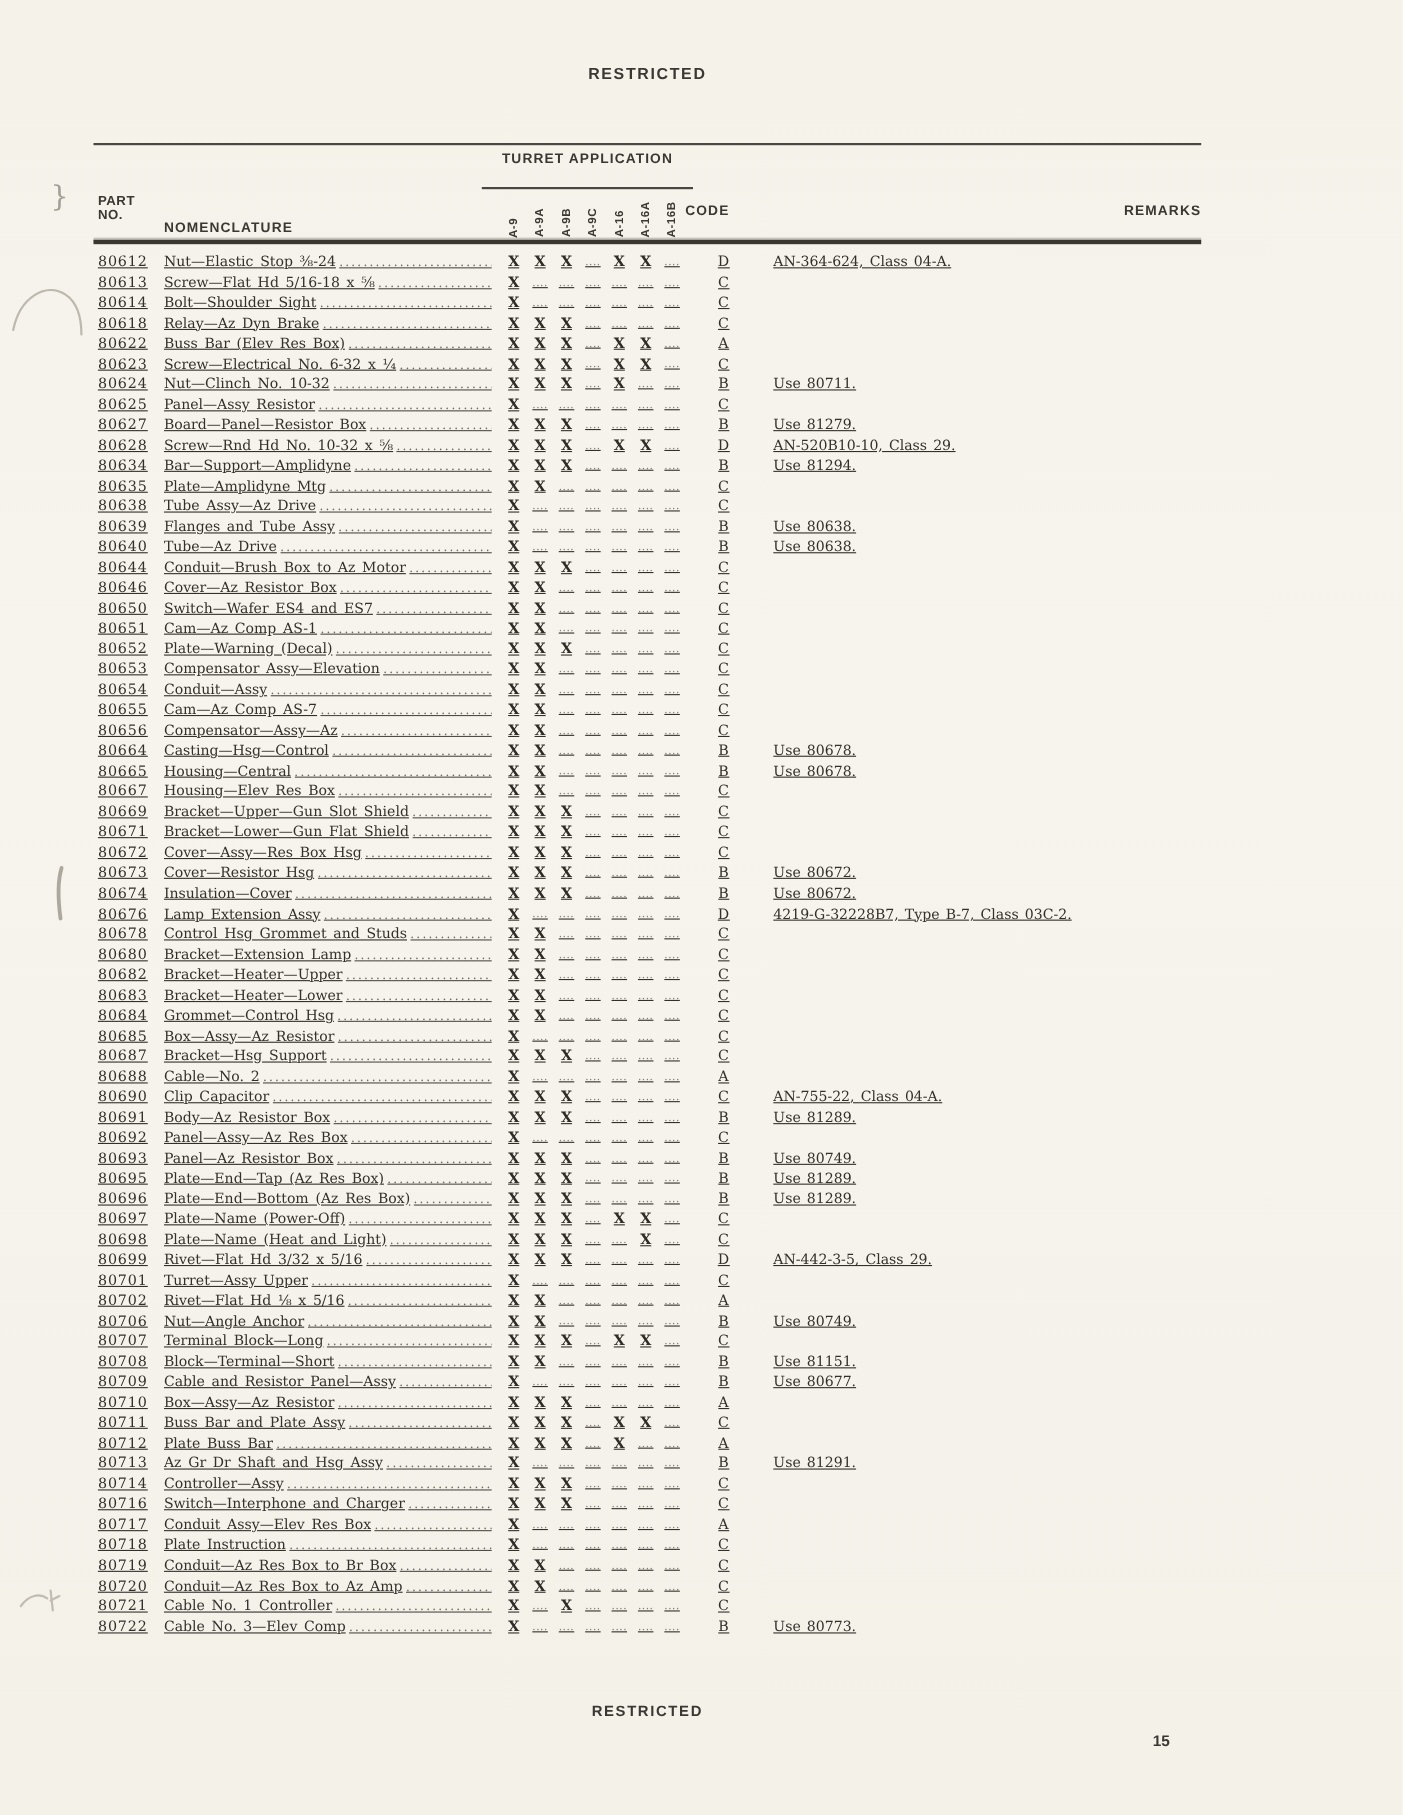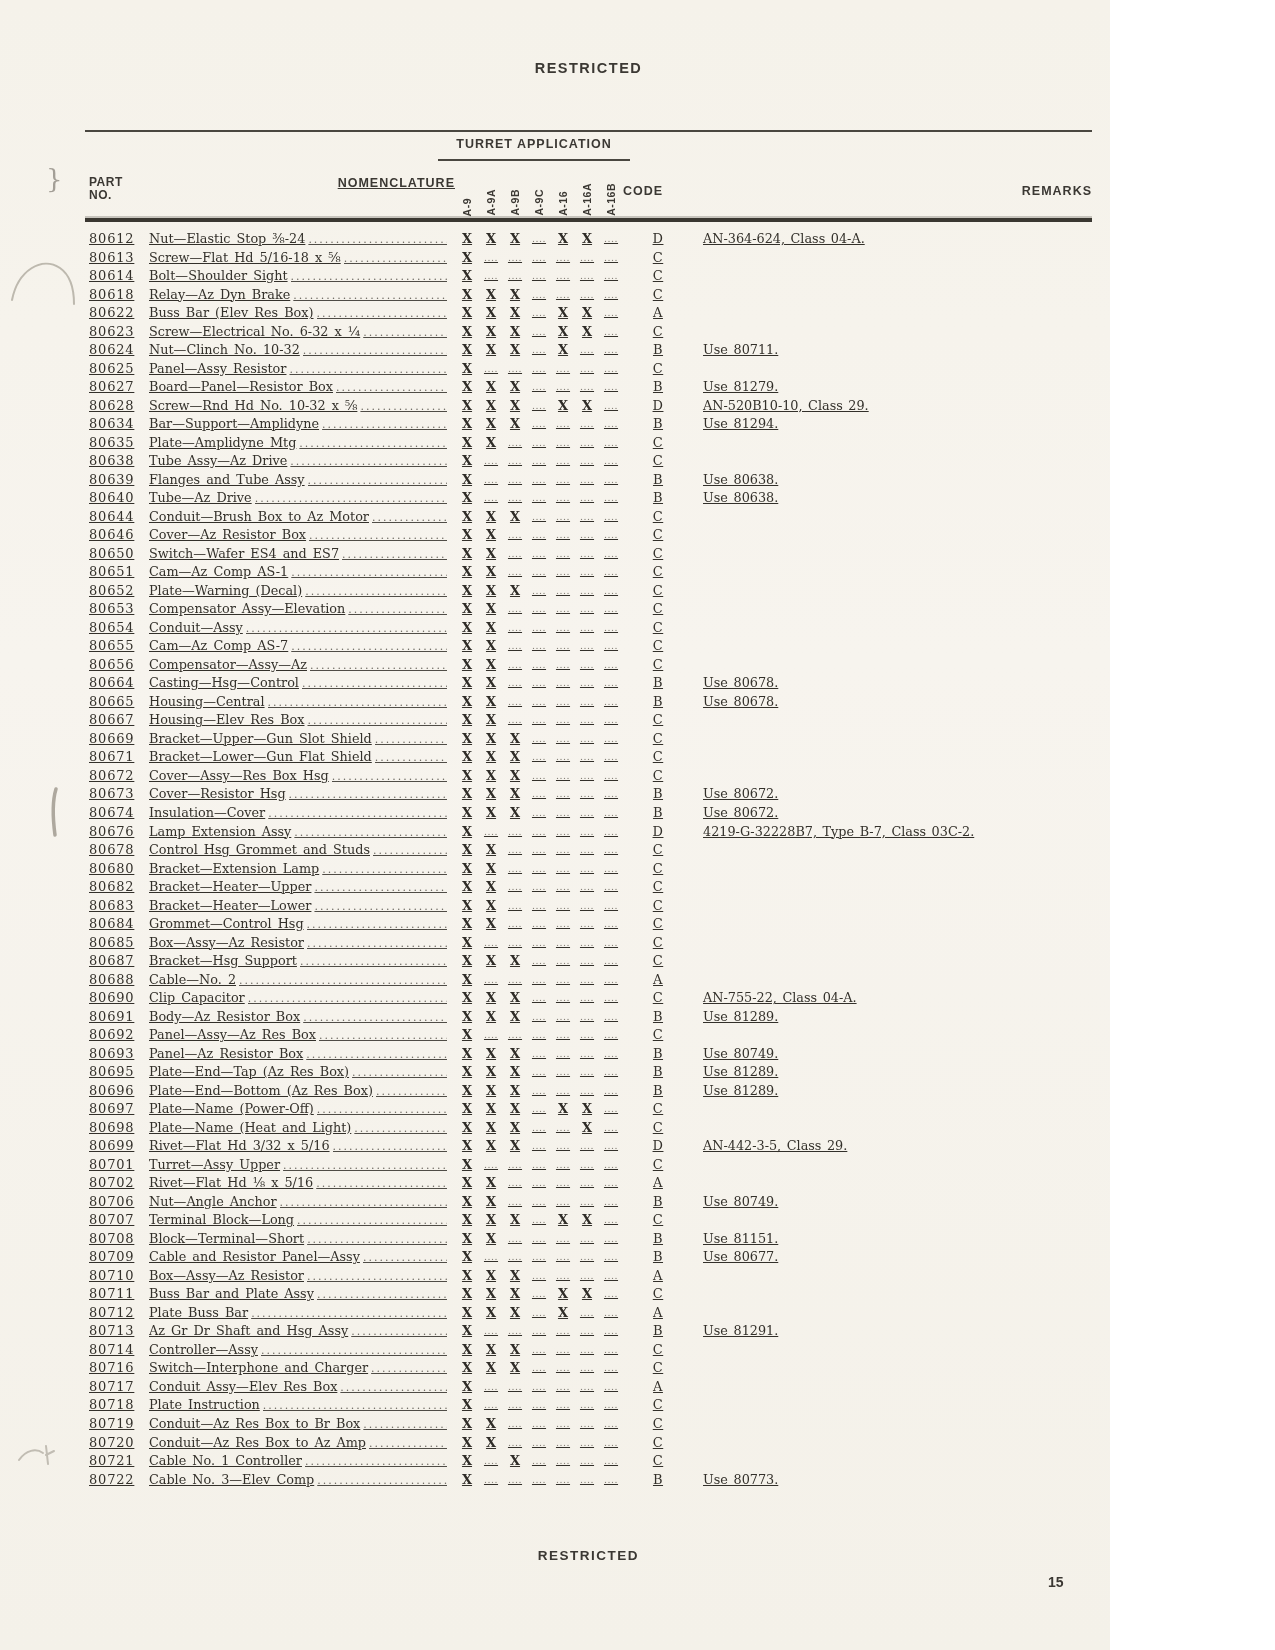--- a/index.html
+++ b/index.html
@@ -1,44 +1,44 @@
 <!DOCTYPE html>
 <html><head>
 <meta charset="utf-8">
 <style>
   html,body { margin:0; padding:0; }
   .page {
     position:relative;
-    width:1110px; height:1650px;
+    width:1275px; height:1650px;
     background:#f6f3ec;
     background-image: linear-gradient(180deg, #f5f2ea 0%, #f7f4ee 40%, #f4f1e9 100%);
     font-family:"DejaVu Serif", serif;
     color:#33302a;
     overflow:hidden;
   }
   
   .doc-heading { position:absolute; left:85px; width:1007px; text-align:center;
     font-family:"Liberation Sans", sans-serif; font-weight:bold; color:#3b3833; }
   .h-restricted { top:60px; font-size:14.5px; letter-spacing:1.5px; }
   .h-tonumber  { top:85px; font-size:17px; letter-spacing:1.5px; }
   
   .rule1 { position:absolute; top:130px; left:85px; width:1007px; height:2px; background:#4a4740; }
   .rule2 { position:absolute; top:218px; left:85px; width:1007px; height:4px; background:#3a3731;
            box-shadow:0 -2px 0 rgba(58,55,49,.25); }
   
   .turret-app { position:absolute; top:137px; left:438px; width:192px; text-align:center;
     font-family:"Liberation Sans", sans-serif; font-weight:bold; font-size:12.5px;
-    letter-spacing:1px; color:#3b3833; border-bottom:2px solid #4a4740; padding-bottom:8px; }
+    letter-spacing:1px; color:#3b3833; border-bottom:2px solid #4a4740; padding-bottom:19px; }
   
   .grid { display:grid; grid-template-columns:64px 306px repeat(7,24px) 70px 1fr; }
   
   .thead { position:absolute; top:158px; left:85px; width:1007px; height:58px; align-items:end;
     font-family:"Liberation Sans", sans-serif; font-weight:bold; color:#3b3833; }
   .th-part { font-size:12px; line-height:13px; padding:0 0 16px 4px; letter-spacing:.5px; }
-  .th-nomen { font-size:12.5px; text-align:right; padding-bottom:28px; letter-spacing:1px;text-decoration:underline; }
+  .th-nomen { font-size:12.5px; text-align:left; padding-bottom:4px; letter-spacing:1px; }
   .th-app { display:flex; align-items:flex-end; justify-content:center; height:58px; padding-bottom:2px; }
   .th-app span { writing-mode:vertical-rl; transform:rotate(180deg); font-size:10.5px; letter-spacing:.5px; }
   .th-code { font-size:12.5px; text-align:left; padding-bottom:20px; letter-spacing:1px; }
   .th-remarks { font-size:12.5px; text-align:right; padding-bottom:20px; letter-spacing:1px; }
   
   .tbody { position:absolute; top:230px; left:85px; width:1007px;text-decoration:underline; }
   .row { grid-auto-rows:18.53px; height:18.53px; line-height:18.53px; white-space:nowrap; }
   .c-part { font-size:13px; padding-left:4px; letter-spacing:.8px; }
   .c-name { display:flex; font-size:12.8px; overflow:hidden; padding-right:8px; }
   .nm { white-space:nowrap; word-spacing:2px; padding-right:3px; }

